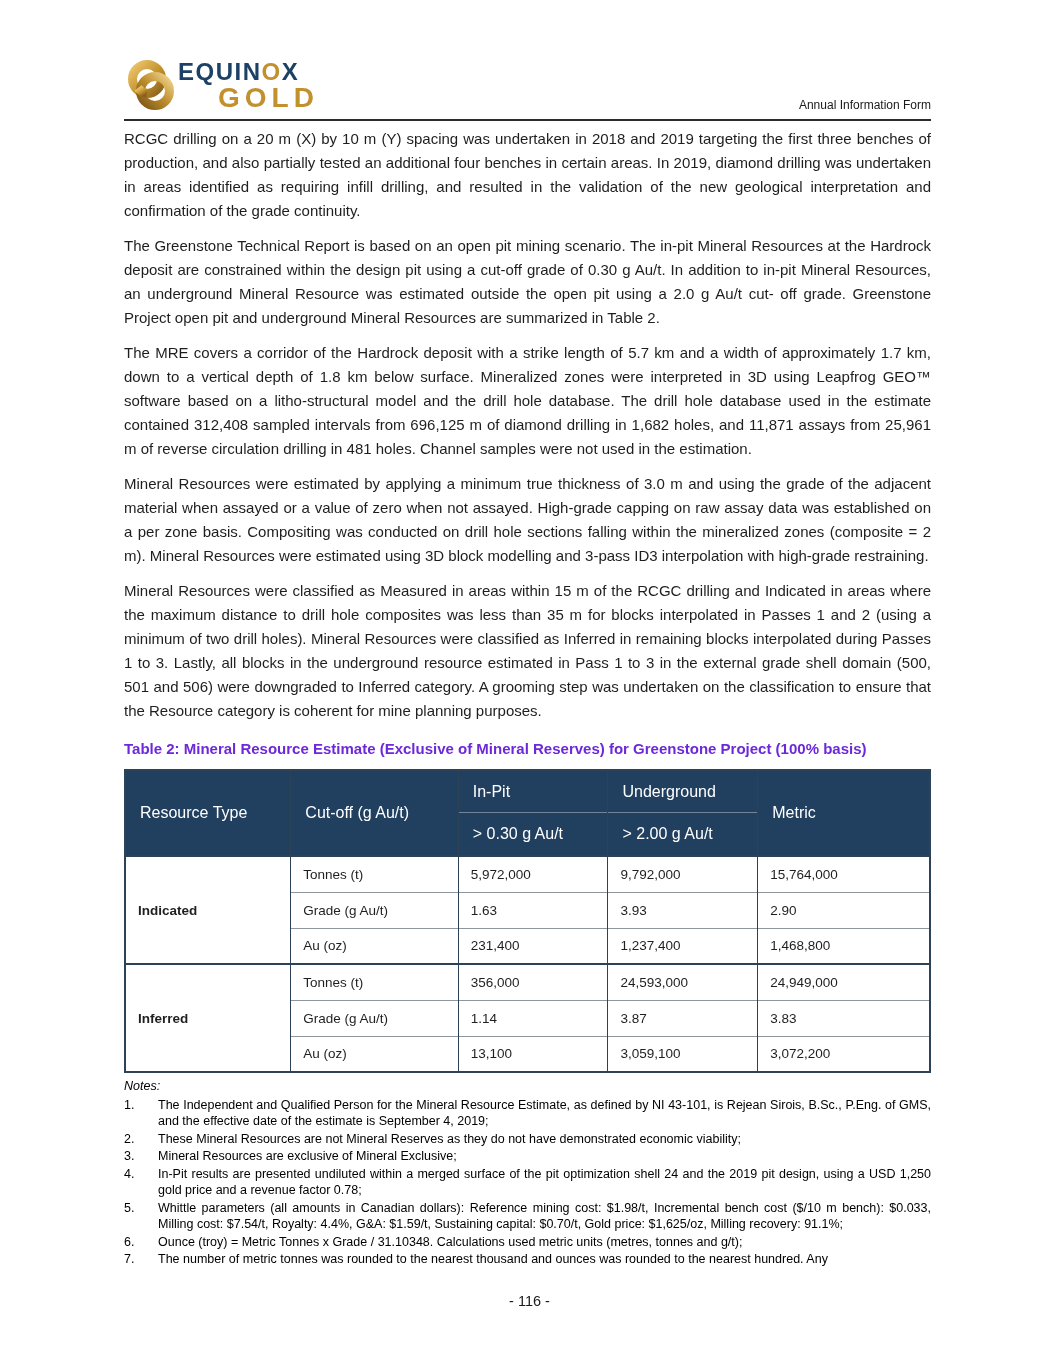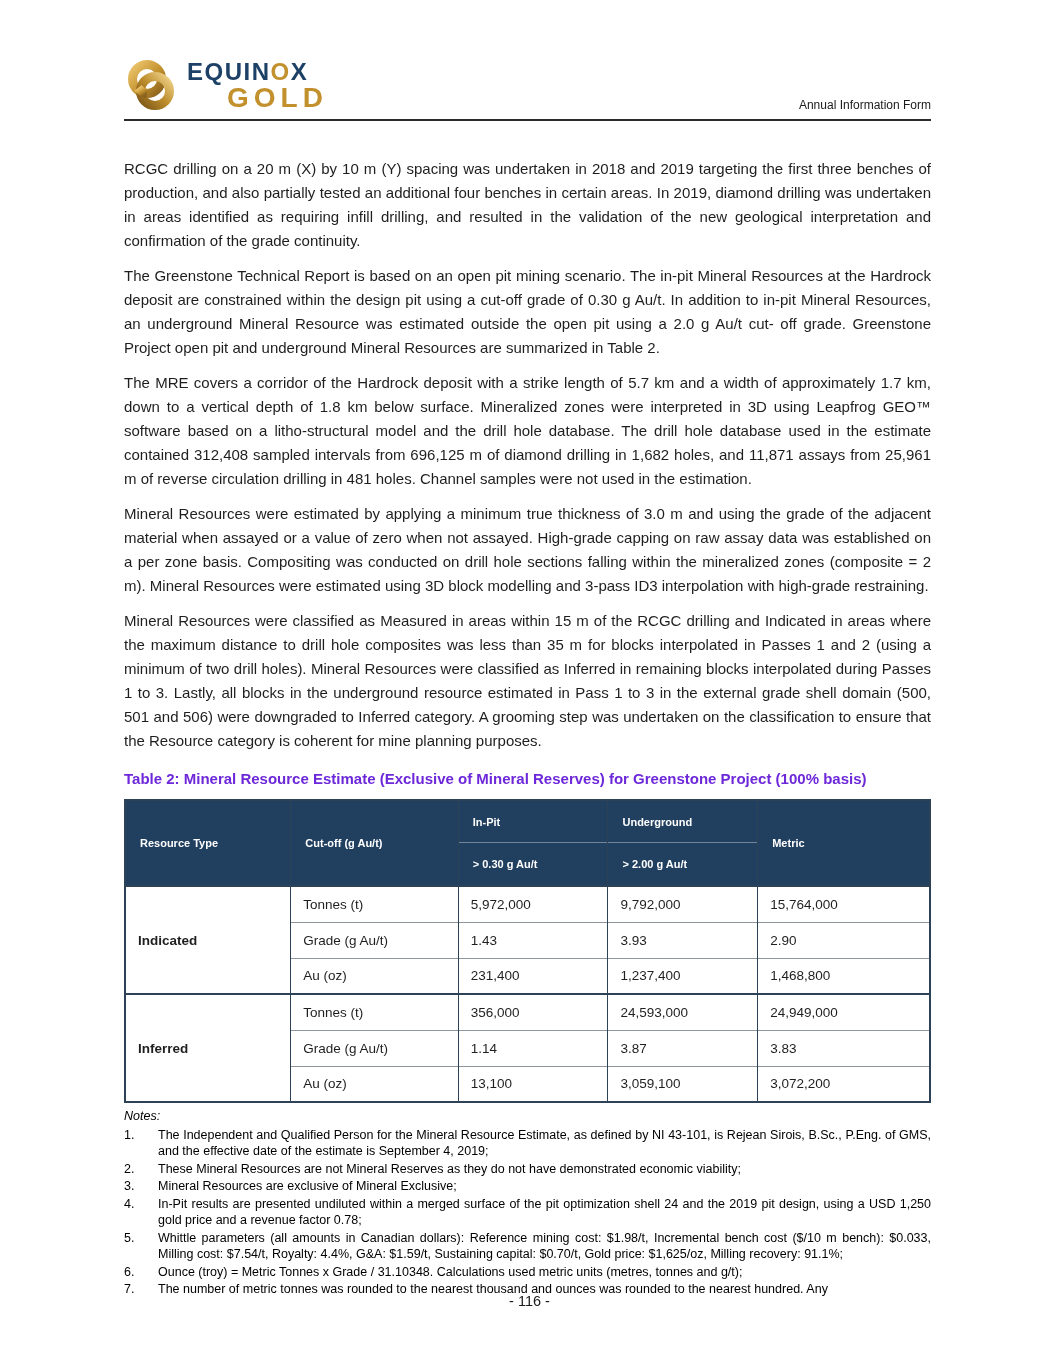--- a/index.html
+++ b/index.html
@@ -19,55 +19,55 @@
     padding:0 124px;
     overflow:hidden;
   }
   
   .page-header{
     margin-top:56px;
     display:flex;justify-content:space-between;align-items:flex-end;
     border-bottom:2px solid #2b2b2b;
     padding-bottom:5px;
   }
-  .logo{display:flex;align-items:center;gap:9px;}
+  .logo{display:flex;align-items:center;}
   .logo-mark{flex:0 0 auto;}
   .logo-line1{
     font-size:24px;font-weight:bold;color:var(--logo-navy);
     letter-spacing:1.5px;line-height:26px;white-space:nowrap;
   }
   .logo-line1 .gold-letter{color:var(--gold);}
   .logo-line2{
     font-size:28px;font-weight:bold;color:var(--gold);
     letter-spacing:5px;line-height:26px;margin-left:40px;white-space:nowrap;
   }
   .doc-title{font-size:12px;color:#1a1a1a;padding-bottom:2px;}
   
-  .page-body{margin-top:36px;}
+  .page-body{margin-top:6px;}
   .page-body p{
     font-size:15px;line-height:24px;text-align:justify;
     margin-bottom:11px;color:var(--text);
   }
   
   .table-title{font-size:15px;font-weight:bold;margin:17px 0 12px;color:#6d28d9;}
   table.mre{
     width:100%;border-collapse:collapse;table-layout:fixed;
     font-size:13.5px;color:#1f1f1f;
     border:2px solid var(--navy-border);
   }
   table.mre col.c1{width:20.6%;}
   table.mre col.c2{width:20.8%;}
   table.mre col.c3{width:18.6%;}
   table.mre col.c4{width:18.6%;}
   table.mre col.c5{width:21.4%;}
   table.mre thead th{
-    background:var(--navy);color:#ffffff;font-weight:bold;
+    background:var(--navy);color:#ffffff;font-weight:normal;
     text-align:left;vertical-align:middle;
     border:1px solid var(--navy-border);
-    height:84px;padding:0 0 0 14px;font-size:11px;
+    height:84px;padding:0 0 0 14px;font-size:16px;
   }
   table.mre thead th.split{padding:0;}
   .th-top,.th-bottom{display:flex;align-items:center;padding-left:14px;height:42px;}
   .th-top{border-bottom:1px solid #72849a;}
   table.mre tbody td{
     background:#ffffff;height:36px;
     padding:0 8px 0 12px;vertical-align:middle;
     border-left:1px solid var(--navy-border);
     border-right:1px solid var(--navy-border);
     border-top:1px solid #8f959c;
@@ -157,21 +157,21 @@
       <tbody id="mre-body">
           <tr class="group-start">
             <td rowspan="3" class="group-cell">Indicated</td>
             <td>Tonnes (t)</td>
             <td>5,972,000</td>
             <td>9,792,000</td>
             <td>15,764,000</td>
           </tr>
           <tr>
             <td>Grade (g Au/t)</td>
-            <td>1.43</td>
+            <td>1.63</td>
             <td>3.93</td>
             <td>2.90</td>
           </tr>
           <tr>
             <td>Au (oz)</td>
             <td>231,400</td>
             <td>1,237,400</td>
             <td>1,468,800</td>
           </tr>
           <tr class="group-start">

